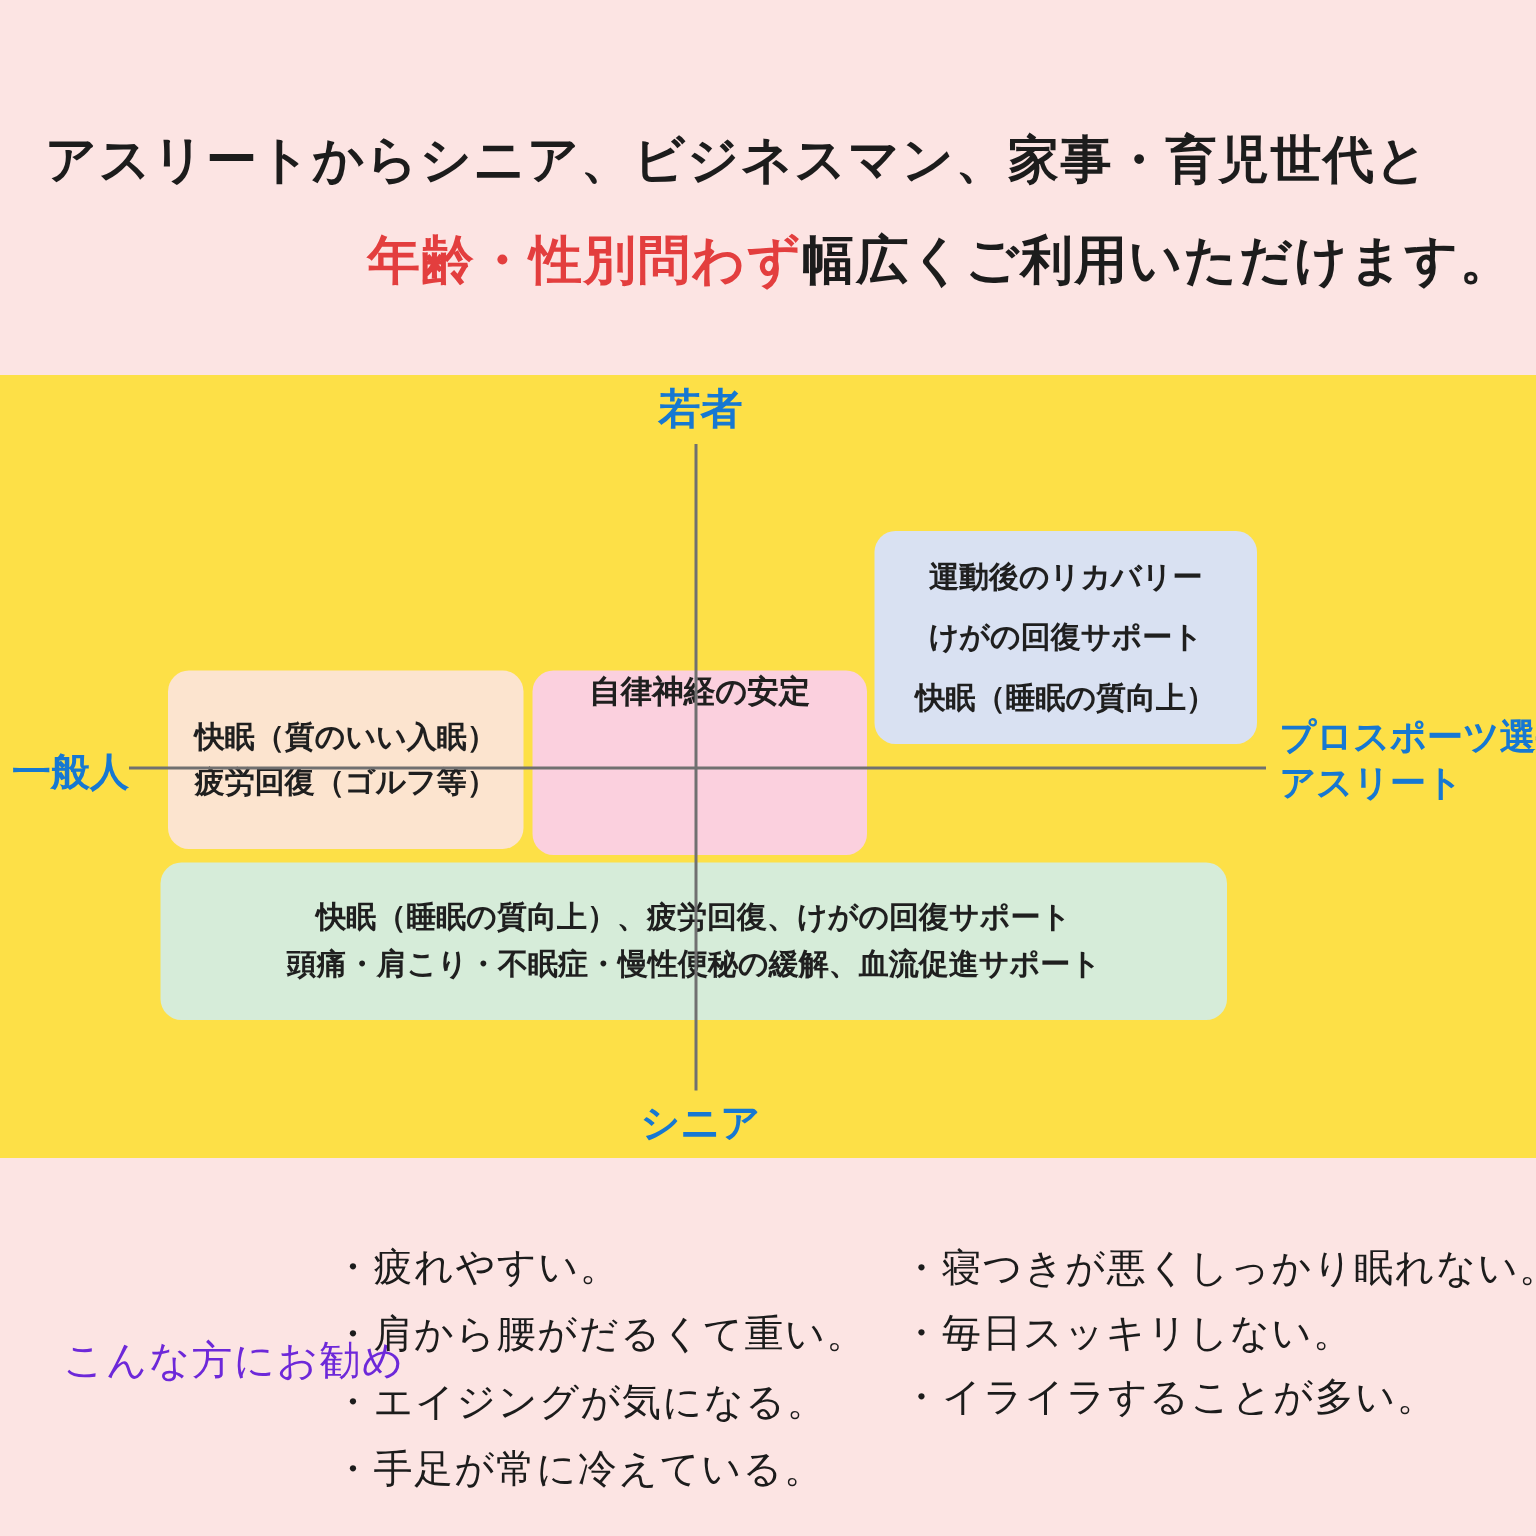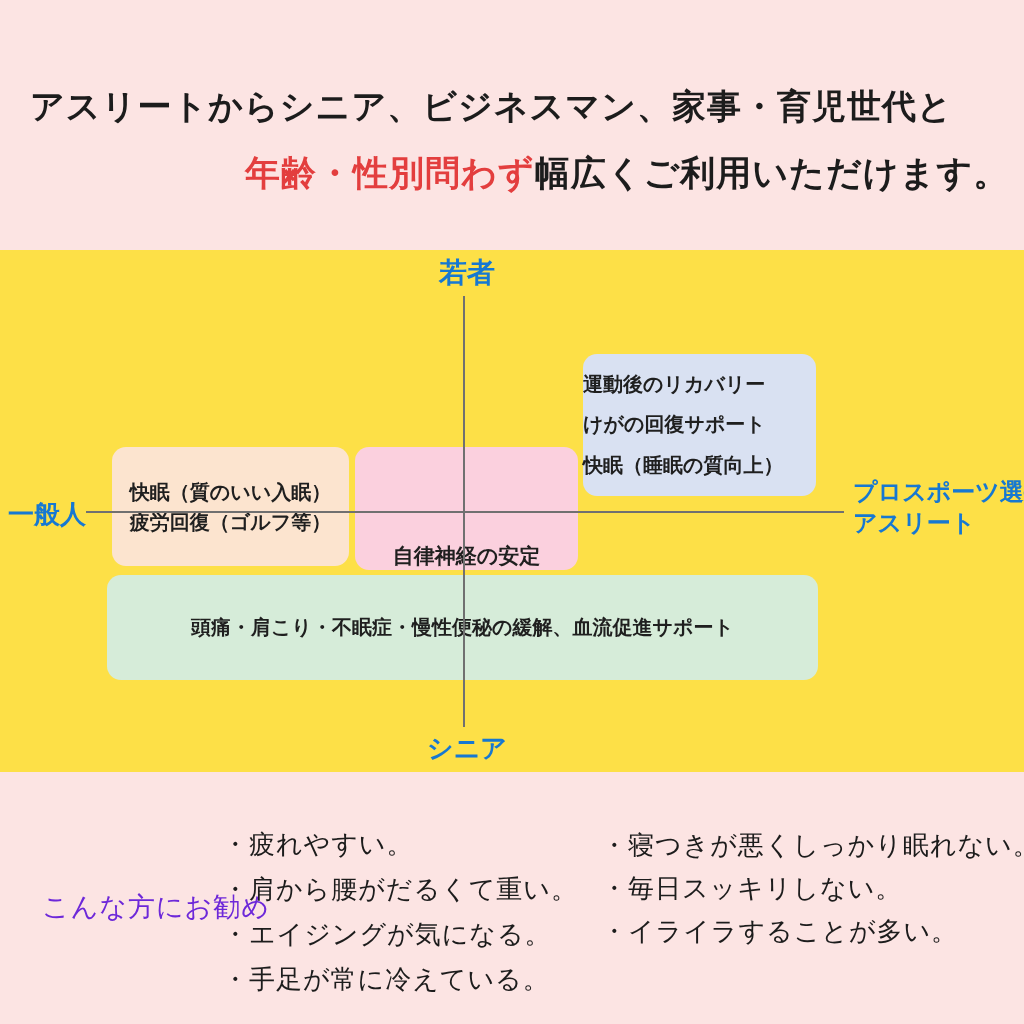--- a/index.html
+++ b/index.html
@@ -75,46 +75,46 @@
   .box-top-left {
     left: 125px; top: 97px;
     width: 383px; height: 39px;
     background: #d9e1f2;
     border-radius: 9px;
     font-size: 19px;
     line-height: 39px;
   }
   .box-right {
     left: 583px; top: 104px;
-    width: 233px; height: 142px;
+    width: 255px; height: 142px;
     background: #d9e1f2;
     border-radius: 14px;
     font-size: 20px;
     display: flex; flex-direction: column;
-    justify-content: space-around; align-items: flex-start;
+    justify-content: space-around; align-items: center;
     padding: 10px 0;
     box-sizing: border-box;
   }
   .box-orange {
     left: 112px; top: 197px;
     width: 237px; height: 119px;
     background: #fce4cf;
     border-radius: 14px;
     font-size: 20px;
     line-height: 30px;
     display: flex; flex-direction: column;
     justify-content: center;
   }
   .box-pink {
     left: 355px; top: 197px;
     width: 223px; height: 123px;
     background: #fbd0de;
     border-radius: 14px;
     font-size: 21px;
-    display: flex; align-items: flex-end; justify-content: center;
+    display: flex; align-items: flex-start; justify-content: center;
   }
   .box-green {
     left: 107px; top: 325px;
     width: 711px; height: 105px;
     background: #d6ecd9;
     border-radius: 14px;
     font-size: 20px;
     line-height: 31px;
     display: flex; flex-direction: column;
     justify-content: center;
@@ -173,20 +173,21 @@
     <div class="qbox box-orange">
       <div>快眠（質のいい入眠）</div>
       <div>疲労回復（ゴルフ等）</div>
     </div>
 
     <div class="qbox box-pink">
       <div>自律神経の安定</div>
     </div>
 
     <div class="qbox box-green">
+      <div>快眠（睡眠の質向上）、疲労回復、けがの回復サポート</div>
       <div>頭痛・肩こり・不眠症・慢性便秘の緩解、血流促進サポート</div>
     </div>
 
   </div>
 
   <div>
     <div class="recommend-label">こんな方にお勧め</div>
     <div class="bullet-col bullet-col-1">
         <div>・疲れやすい。</div>
         <div>・肩から腰がだるくて重い。</div>

